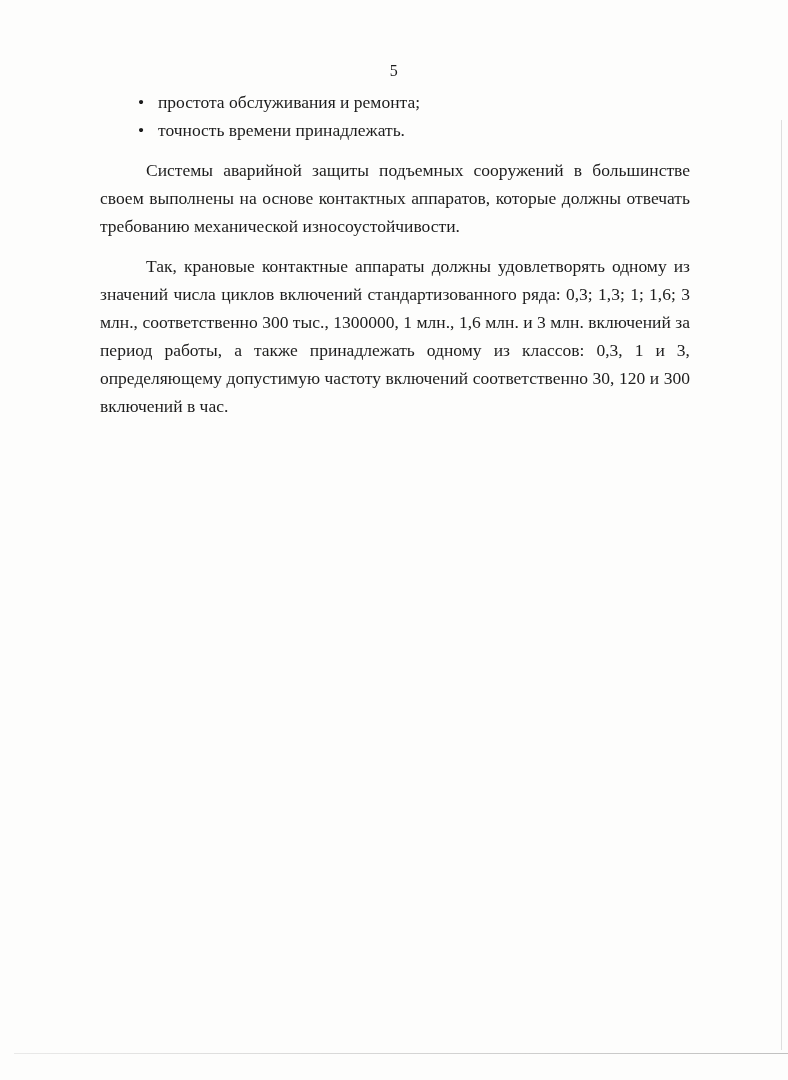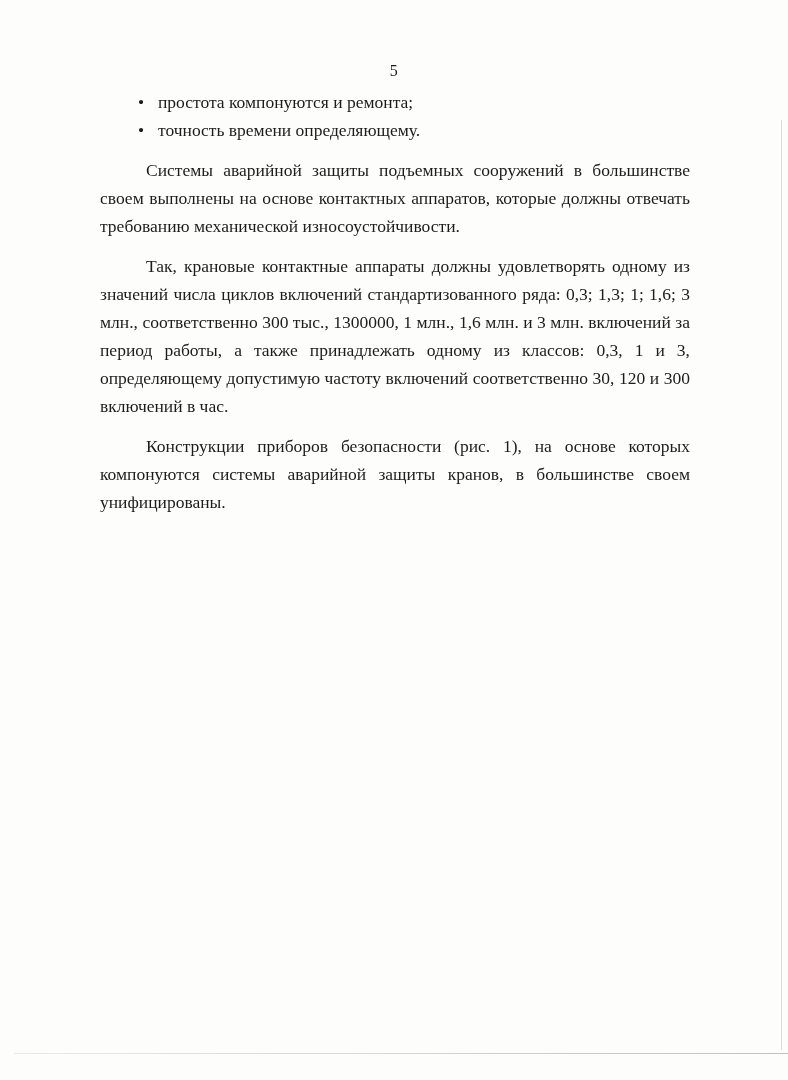--- a/index.html
+++ b/index.html
@@ -79,29 +79,28 @@
   <div class="scan-edge-bottom"></div>
   <div class="scan-edge-right"></div>
 
   <div class="page-number">5</div>
 
   <div class="content">
 
     <ul class="bullet-list">
       <li class="bullet-item">
         <span class="bullet-glyph">•</span>
-        <span>простота компонуются и ремонта;</span>
+        <span>простота обслуживания и ремонта;</span>
       </li>
       <li class="bullet-item">
         <span class="bullet-glyph">•</span>
-        <span>точность времени определяющему.</span>
+        <span>точность времени принадлежать.</span>
       </li>
     </ul>
 
     <p class="para">Системы аварийной защиты подъемных сооружений в большинстве своем выполнены на основе контактных аппаратов, которые должны отвечать требованию механической износоустойчивости.</p>
 
     <p class="para">Так, крановые контактные аппараты должны удовлетворять одному из значений числа циклов включений стандартизованного ряда: 0,3; 1,3; 1; 1,6; 3 млн., соответственно 300 тыс., 1300000, 1 млн., 1,6 млн. и 3 млн. включений за период работы, а также принадлежать одному из классов: 0,3, 1 и 3, определяющему допустимую частоту включений соответственно 30, 120 и 300 включений в час.</p>
 
-    <p class="para">Конструкции приборов безопасности (рис. 1), на основе которых компонуются системы аварийной защиты кранов,  в большинстве своем унифицированы.</p>
 
   </div>
 
 </div>
 
 </body></html>

